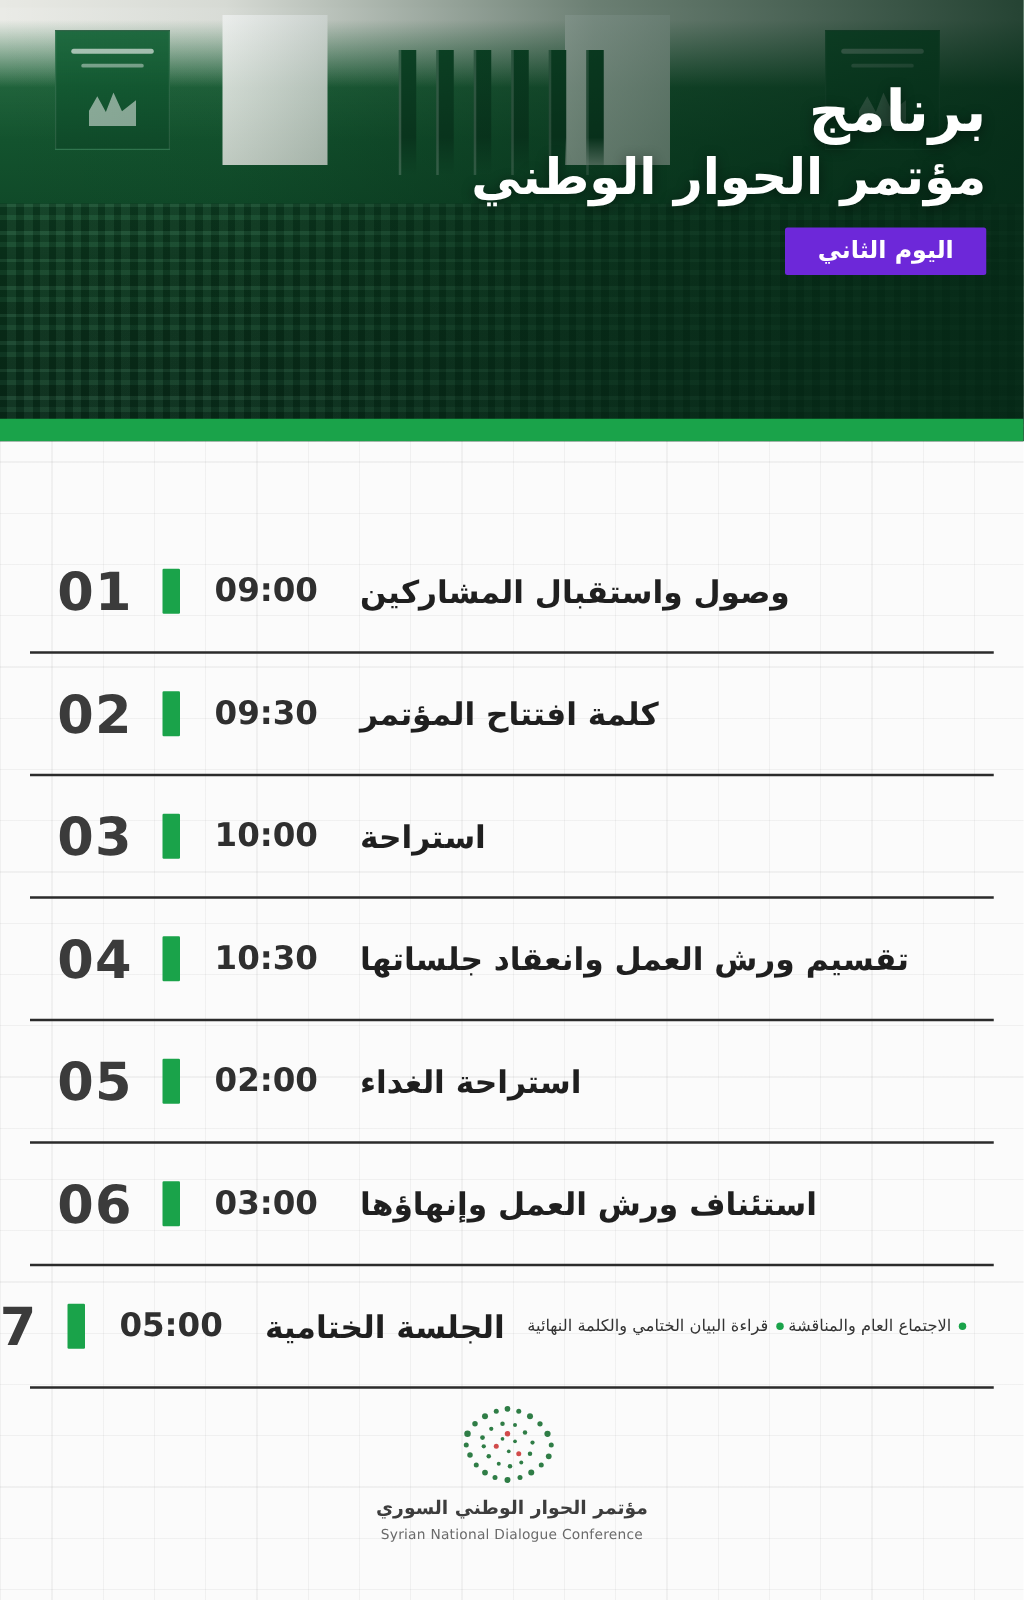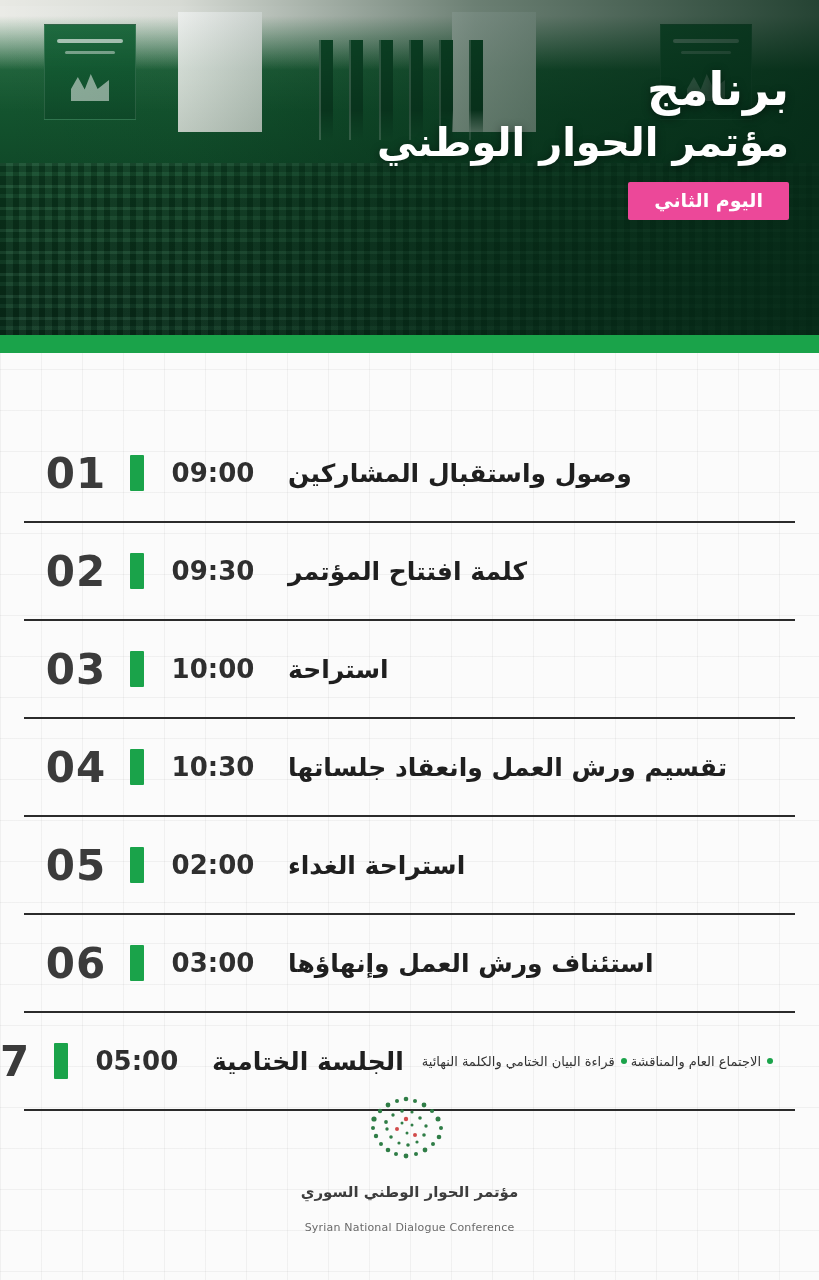--- a/index.html
+++ b/index.html
@@ -123,21 +123,21 @@
   .hero-title-2 {
     font-size: 40px;
     font-weight: bold;
     line-height: 1.2;
     margin-top: 2px;
     text-shadow: 0 2px 10px rgba(0,0,0,.45);
   }
   .day-badge {
     display: inline-block;
     margin-top: 16px;
-    background: #ec4899;
+    background: #6d28d9;
     color: #ffffff;
     font-size: 19px;
     font-weight: bold;
     padding: 7px 26px 9px 26px;
     border-radius: 2px;
   }
 
   
   .agenda {
     position: relative;
@@ -215,21 +215,21 @@
   }
 
   
   .footer {
     position: absolute;
     left: 0; right: 0;
     bottom: 46px;
     display: flex;
     flex-direction: column;
     align-items: center;
-    gap: 20px;
+    gap: 6px;
   }
   .logo-mark {
     position: relative;
     width: 104px;
     height: 74px;
   }
   .logo-mark svg { display: block; }
   .logo-ar {
     font-size: 15px;
     font-weight: bold;

